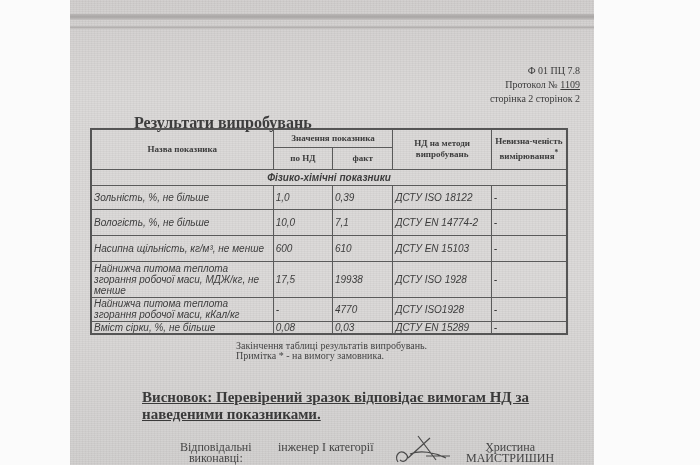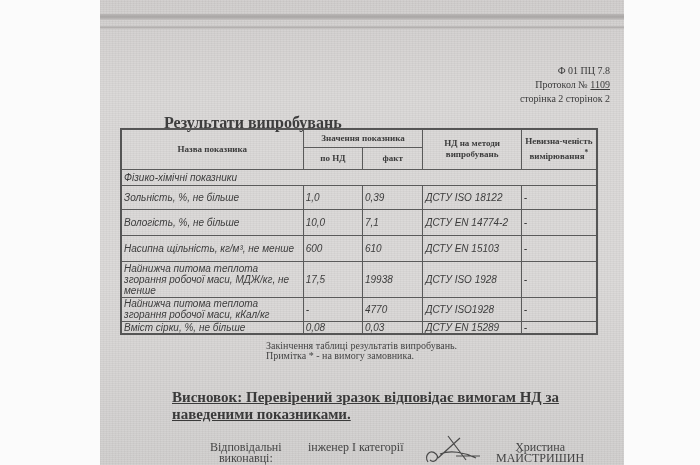--- a/index.html
+++ b/index.html
@@ -2,21 +2,21 @@
 <html><head>
 <meta charset="utf-8">
 <style>
   html, body { margin:0; padding:0; }
   body {
     width:700px; height:465px; overflow:hidden; position:relative;
     background:#fbfbfb;
     font-family:"Liberation Serif", serif;
   }
   .paper {
-    position:absolute; left:100px; top:0; width:524px; height:465px;
+    position:absolute; left:70px; top:0; width:524px; height:465px;
     background:linear-gradient(180deg,#cfcccb 0%, #d8d6d5 20%, #d9d7d6 60%, #cfcdcc 100%);
     overflow:hidden;
   }
   .paper::before {
     content:""; position:absolute; inset:0;
     background:repeating-linear-gradient(0deg, rgba(255,255,255,0.05) 0 1px, rgba(0,0,0,0.02) 1px 2px),
                repeating-linear-gradient(90deg, rgba(0,0,0,0.02) 0 1px, rgba(255,255,255,0.03) 1px 3px);
     pointer-events:none;
   }
   .fold1 { position:absolute; left:0; right:0; top:14px; height:6px; background:linear-gradient(180deg,#b9b6b5,#a9a6a5,#c6c3c2); }
@@ -32,21 +32,21 @@
     border-collapse:collapse; color:#3c3c3c;
     border:2px solid #555;
   }
   table.results td, table.results th {
     border:1px solid #5a5a5a; padding:0 2px; vertical-align:middle;
   }
   table.results th { font-family:"Liberation Serif", serif; font-weight:bold; font-size:9px; text-align:center; line-height:11px; }
   .sans { font-family:"Liberation Sans", sans-serif; font-style:italic; font-size:10px; line-height:11px; }
   td.name { text-align:left;margin-left:16px; }
   td.c { }
-  .group-row td { font-weight:normal; }
+  .group-row td { text-align:center; font-weight:bold; }
 
   .after { position:absolute; left:166px; top:341px; font-size:10px; line-height:10px; color:#444; }
 
   .conclusion { position:absolute; left:72px; top:389px; font-size:15px; font-weight:bold; color:#3a3a3a; text-decoration:underline; }
 
   .sign { position:absolute; top:442px; font-size:12px; line-height:11px; color:#444;text-align:center; }
   .sign.resp { left:110px; }
   .sign.role { left:208px; }
   .sign.name { left:396px; }
   .signature { position:absolute; left:320px; top:432px; }

